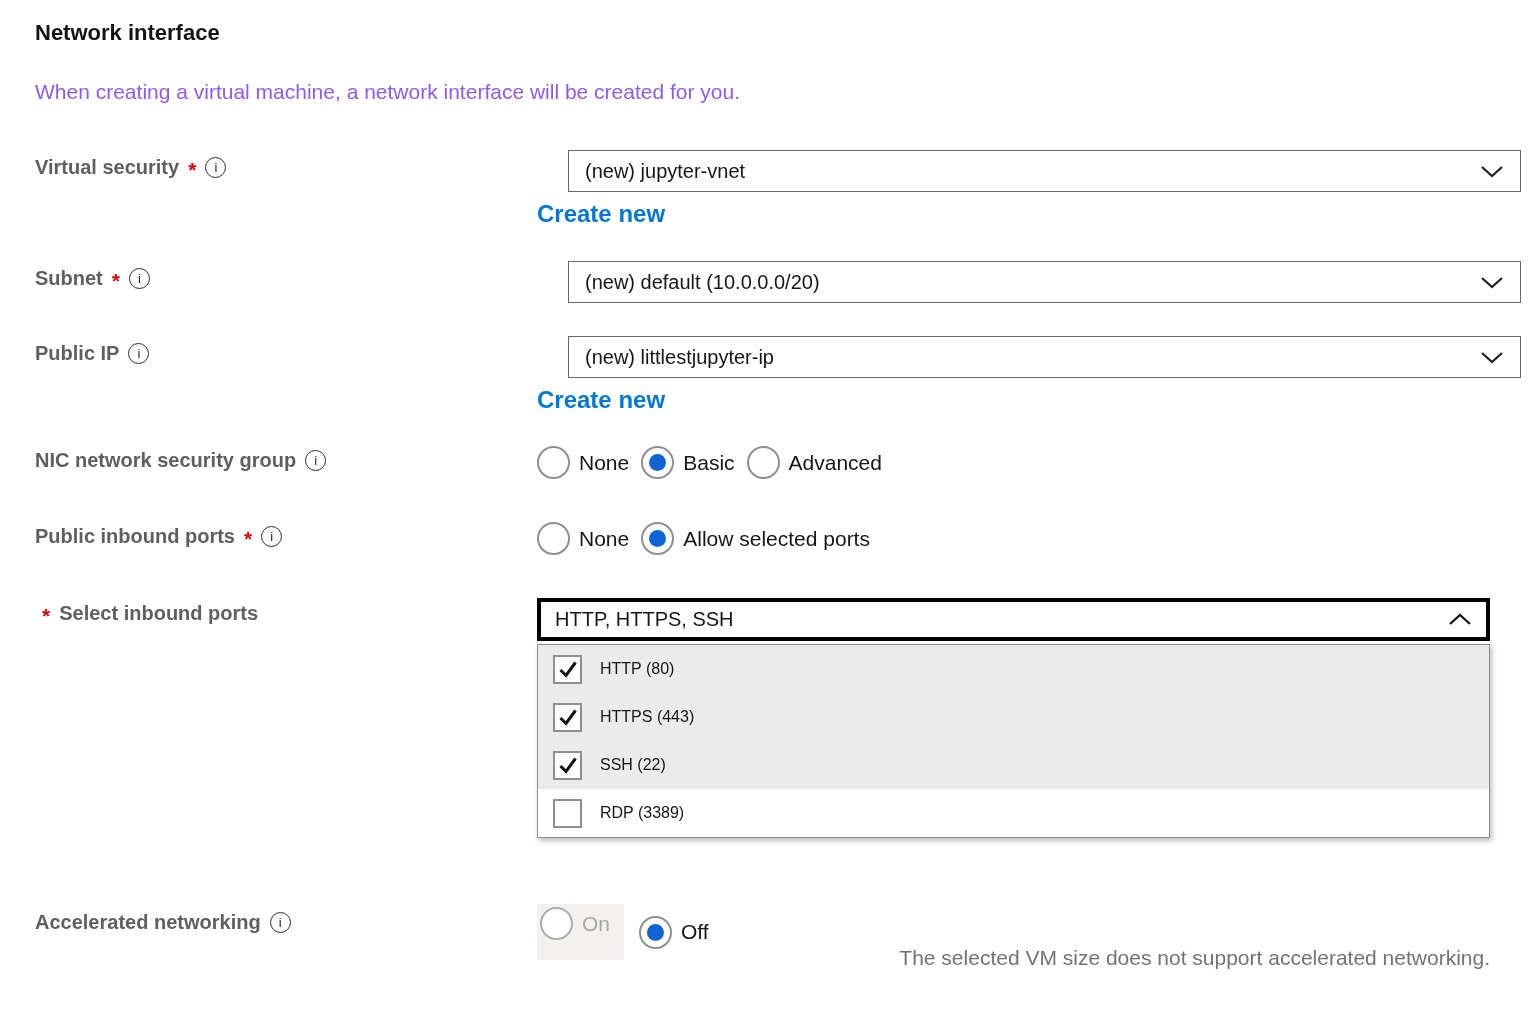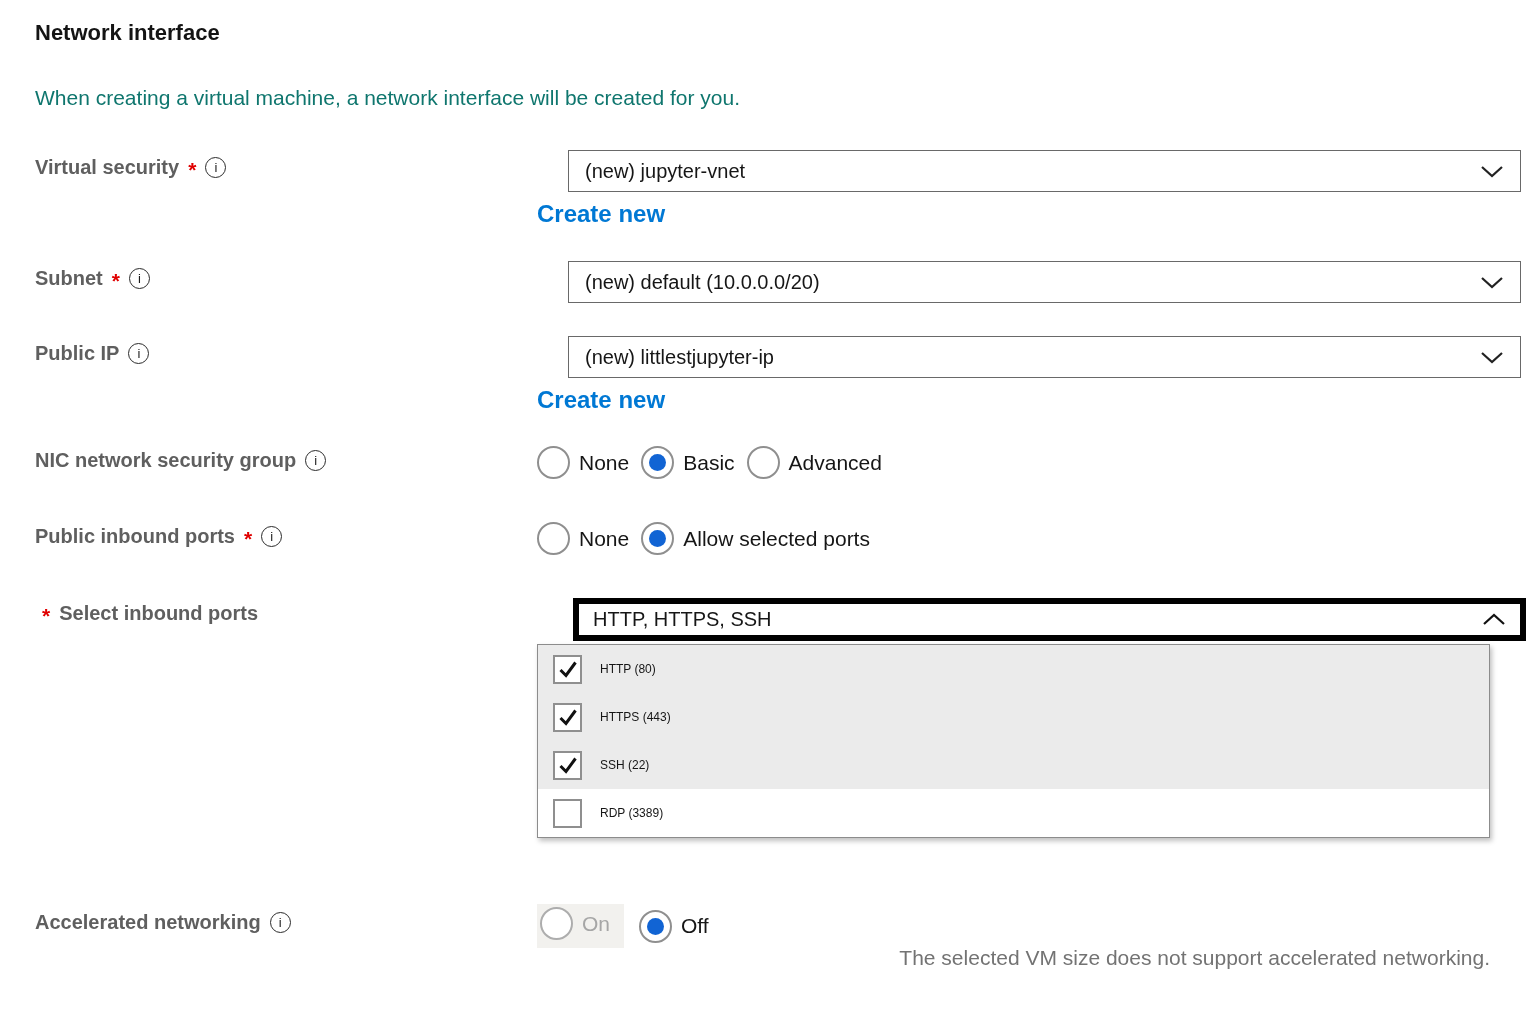--- a/index.html
+++ b/index.html
@@ -2,21 +2,21 @@
 <html><head>
 <meta charset="utf-8">
 <style>
   * { box-sizing: border-box; margin: 0; padding: 0; }
   html, body { background: #ffffff; }
   body { font-family: "Liberation Sans", sans-serif; color: #1b1b1b; }
   .page { position: relative; width: 1532px; height: 1024px; background: #fff; overflow: hidden; }
   .abs { position: absolute; }
 
   .title { left: 35px; top: 20px; font-size: 22px; font-weight: 700; color: #141414; }
-  .subtitle { left: 35px; top: 80px; font-size: 21px; color: #0f766e; margin-top: 6px; }
+  .subtitle { left: 35px; top: 80px; font-size: 21px; color: #8b5cf6; }
 
   .flabel { left: 35px; font-size: 20px; font-weight: 700; color: #5f5f5f;
             display: flex; align-items: center; gap: 9px; }
   .req { color: #e00000; font-weight: 700; font-size: 21px; line-height: 1; position: relative; top: 2px; }
   .info { width: 21px; height: 21px; border: 1px solid #2b2b2b; border-radius: 50%;
           display: inline-flex; align-items: center; justify-content: center;
           font-size: 13px; font-weight: 400; color: #1b1b1b; flex: none; cursor: pointer; }
 
   .dropdown { left: 537px; width: 953px; height: 42px; border: 1px solid #696969; background: #fff;
               display: flex; align-items: center; justify-content: space-between;
@@ -25,38 +25,38 @@
 
   .link { color: #0078d4; font-size: 24px; cursor: pointer; font-weight: bold; }
 
   .radios { left: 537px; display: flex; align-items: center; gap: 12px; }
   .ropt { display: flex; align-items: center; gap: 9px; font-size: 21px; color: #161616; cursor: pointer; }
   .radio { width: 33px; height: 33px; border: 2px solid #8f8f8f; border-radius: 50%;
            background: #fff; position: relative; flex: none; }
   .ropt.selected .radio::after, .topt.selected .radio::after {
       content: ""; position: absolute; inset: 6px; background: #1164d4; border-radius: 50%; }
 
-  .combo { left: 537px; top: 598px; width: 953px; height: 43px; border: 6px solid #000000;
+  .combo { left: 537px; top: 598px; width: 953px; height: 43px; border: 4px solid #000000;
            background: #fff; display: flex; align-items: center; justify-content: space-between;
-           padding: 0 14px; font-size: 20px; color: #161616; cursor: pointer; margin-left: 36px; }
+           padding: 0 14px; font-size: 20px; color: #161616; cursor: pointer; }
 
   .panel { left: 537px; top: 644px; width: 953px; background: #fff; border: 1px solid #8c8c8c;
            box-shadow: 2px 3px 5px rgba(0,0,0,0.25); }
   .opt { height: 48px; display: flex; align-items: center; gap: 18px; padding: 0 15px;
-         font-size: 12px; color: #161616; cursor: pointer; background: #fff; }
+         font-size: 16px; color: #161616; cursor: pointer; background: #fff; }
   .opt.checked { background: #ebebeb; }
   .cb { width: 29px; height: 29px; border: 2px solid #8f8f8f; background: #fff; flex: none;
         display: flex; align-items: center; justify-content: center; }
   .opt .cb svg { display: none; }
   .opt.checked .cb svg { display: block; }
 
   .toggle { left: 537px; top: 904px; display: flex; align-items: center; gap: 12px; }
   .topt { display: flex; align-items: center; gap: 9px; font-size: 21px; color: #161616;
           cursor: pointer; padding: 3px; }
-  .topt.disabled { background: #f2f1ee; color: #a6a6a6; padding: 3px 14px 8px 3px; cursor: default; }
+  .topt.disabled { background: #f2f1ee; color: #a6a6a6; padding: 3px 14px 20px 3px; cursor: default; }
   .topt.disabled .radio { border-color: #adadad; }
 
   .note { left: 537px; top: 946px; width: 953px; text-align: right; font-size: 21px; color: #737373; }
 
   
   .p-vnet-label { top: 156px; }   .p-vnet-dd { top: 150px; }   .p-vnet-link { top: 200px; left: 537px; }
   .p-subnet-label { top: 267px; } .p-subnet-dd { top: 261px; }
   .p-pip-label { top: 342px; }    .p-pip-dd { top: 336px; }    .p-pip-link { top: 386px; left: 537px; }
   .p-nsg-label { top: 449px; }    .p-nsg-radios { top: 446px; }
   .p-ports-label { top: 525px; }  .p-ports-radios { top: 522px; }

